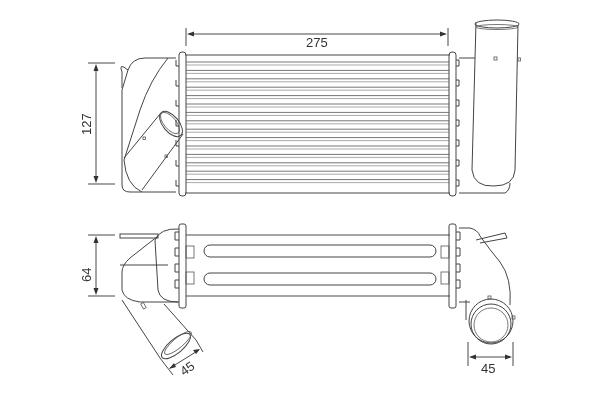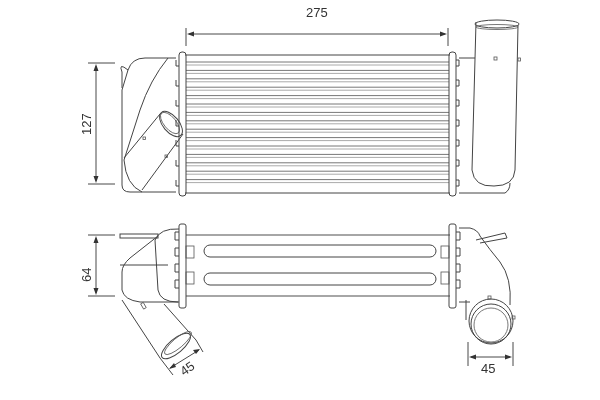--- a/index.html
+++ b/index.html
@@ -170,18 +170,18 @@
       <g>
         <line class="dim" x1="468" y1="342" x2="468" y2="366"></line>
         <line class="dim" x1="513" y1="342" x2="513" y2="366"></line>
         <line class="dim" x1="471" y1="357" x2="510" y2="357"></line>
         <path d="M469 357 L476 354.5 L476 359.5 Z" fill="#333"></path>
         <path d="M512 357 L505 354.5 L505 359.5 Z" fill="#333"></path>
       </g>
     </g>
   </svg>
 
-  <div class="dimtxt" style="left:306px; top:6px;">275</div>
+  <div class="dimtxt" style="left:306px; top:36px;">275</div>
   <div class="dimtxt" style="left:78px; top:117px; transform: rotate(-90deg); transform-origin: 10px 8px;">127</div>
   <div class="dimtxt" style="left:80px; top:266px; transform: rotate(-90deg); transform-origin: 8px 8px;">64</div>
   <div class="dimtxt" style="left:180px; top:362px; transform: rotate(-35deg);">45</div>
   <div class="dimtxt" style="left:481px; top:362px;">45</div>
 </div>
 
 </body></html>

